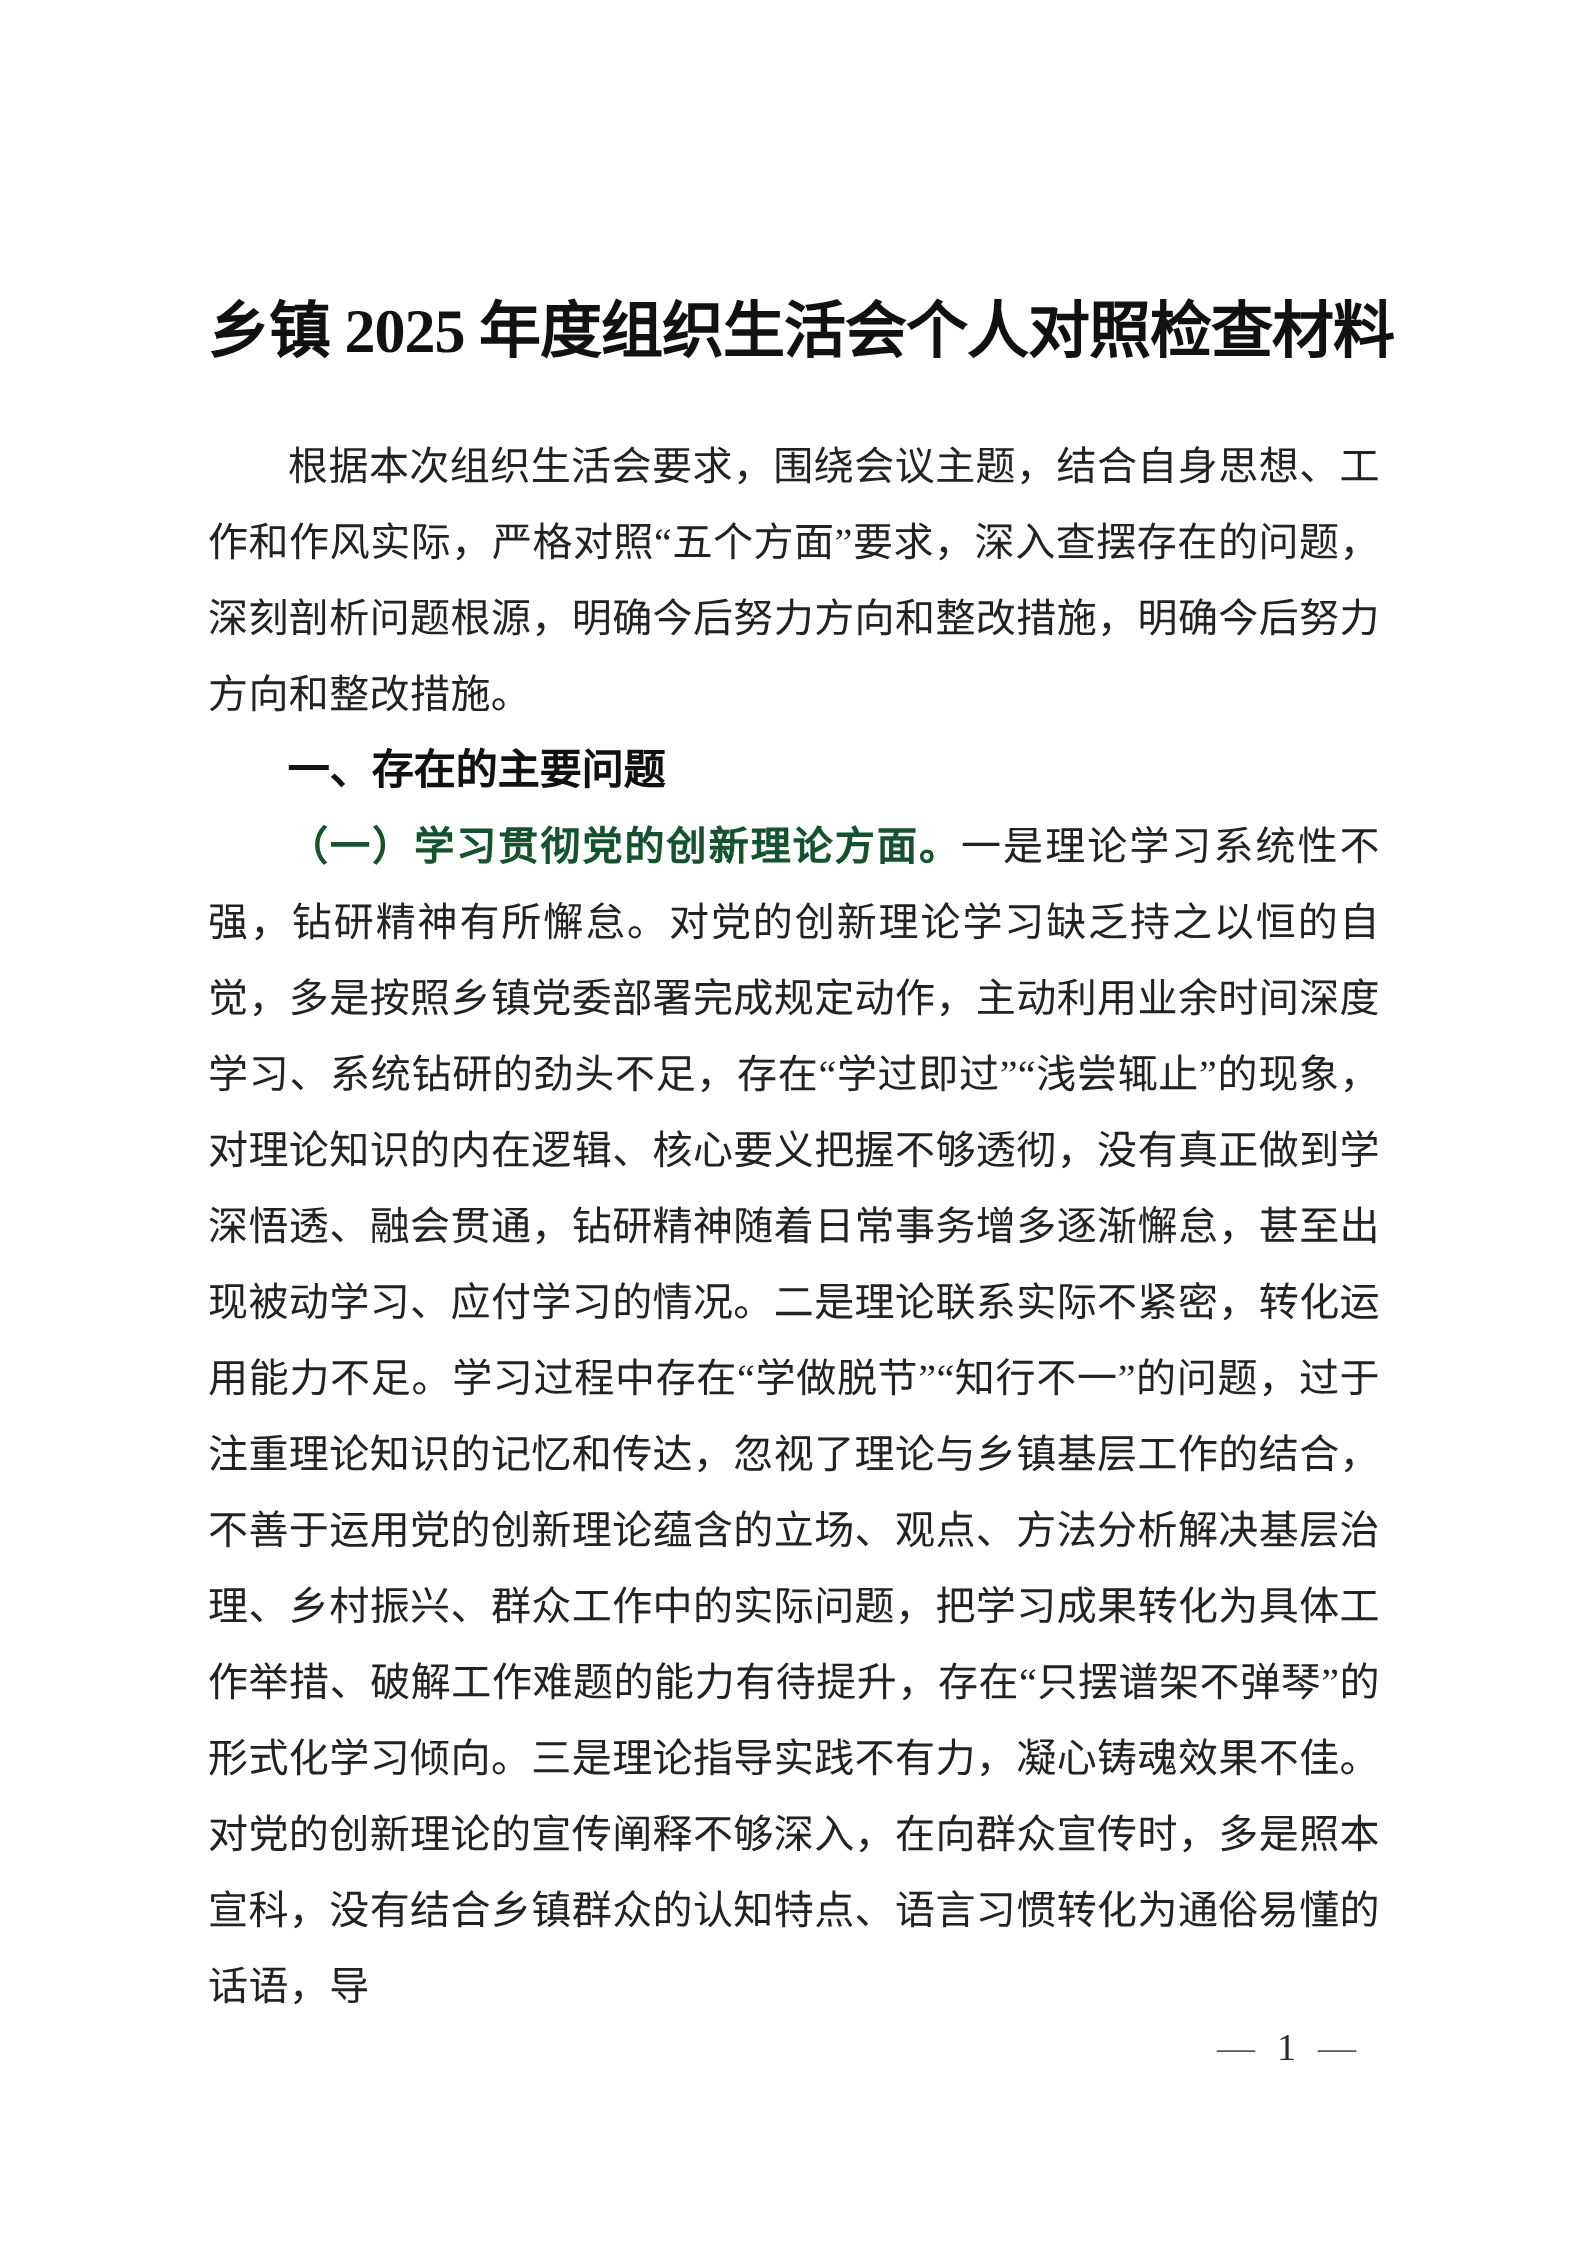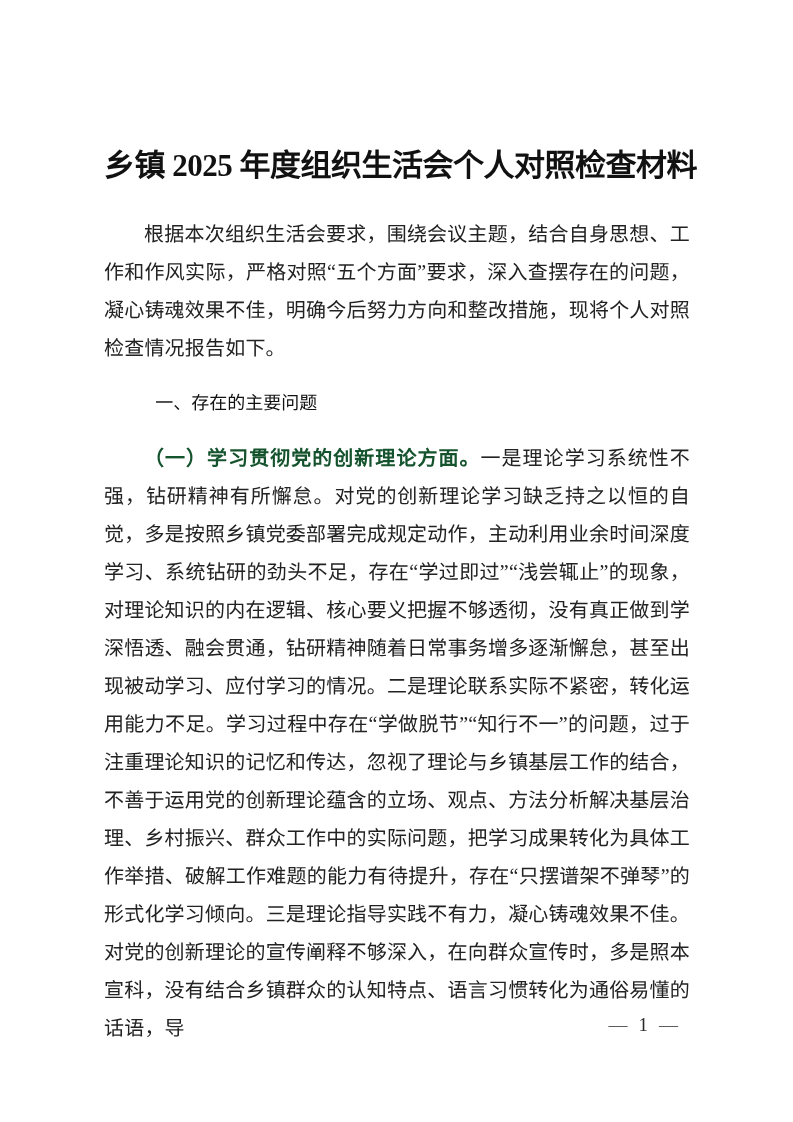--- a/index.html
+++ b/index.html
@@ -35,24 +35,24 @@
   .para {
     margin: 0;
     font-size: 20px;
     line-height: 38px;
     text-align: justify;
     text-indent: 2em;
     letter-spacing: 0.2px;
     color: #222222;
   }
   .heading1 {
-    margin: 17px;
+    margin: 0;
     font-family: "Liberation Sans", sans-serif;
-    font-size: 18px;
-    font-weight: normal;
+    font-size: 21px;
+    font-weight: bold;
     line-height: 38px;
     text-indent: 1.9em;
     color: #111111;
   }
   .lead {
     font-weight: bold;
     color: #14532d;
   }
   .footer {
     position: absolute;
@@ -69,21 +69,21 @@
   }
 </style>
 </head>
 <body>
 
 <div class="page">
   <div class="content">
 
     <h1 class="doc-title">乡镇 2025 年度组织生活会个人对照检查材料</h1>
 
-    <p class="para">根据本次组织生活会要求，围绕会议主题，结合自身思想、工作和作风实际，严格对照“五个方面”要求，深入查摆存在的问题，凝心铸魂效果不佳，明确今后努力方向和整改措施，现将个人对照检查情况报告如下。</p>
+    <p class="para">根据本次组织生活会要求，围绕会议主题，结合自身思想、工作和作风实际，严格对照“五个方面”要求，深入查摆存在的问题，深刻剖析问题根源，明确今后努力方向和整改措施，明确今后努力方向和整改措施。</p>
 
     <p class="heading1">一、存在的主要问题</p>
 
     <p class="para"><span class="lead">（一）学习贯彻党的创新理论方面。</span><span>一是理论学习系统性不强，钻研精神有所懈怠。对党的创新理论学习缺乏持之以恒的自觉，多是按照乡镇党委部署完成规定动作，主动利用业余时间深度学习、系统钻研的劲头不足，存在“学过即过”“浅尝辄止”的现象，对理论知识的内在逻辑、核心要义把握不够透彻，没有真正做到学深悟透、融会贯通，钻研精神随着日常事务增多逐渐懈怠，甚至出现被动学习、应付学习的情况。二是理论联系实际不紧密，转化运用能力不足。学习过程中存在“学做脱节”“知行不一”的问题，过于注重理论知识的记忆和传达，忽视了理论与乡镇基层工作的结合，不善于运用党的创新理论蕴含的立场、观点、方法分析解决基层治理、乡村振兴、群众工作中的实际问题，把学习成果转化为具体工作举措、破解工作难题的能力有待提升，存在“只摆谱架不弹琴”的形式化学习倾向。三是理论指导实践不有力，凝心铸魂效果不佳。对党的创新理论的宣传阐释不够深入，在向群众宣传时，多是照本宣科，没有结合乡镇群众的认知特点、语言习惯转化为通俗易懂的话语，导</span></p>
 
   </div>
 
   <div class="footer"><span class="dash">—</span><span>1</span><span class="dash">—</span></div>
 </div>
 

